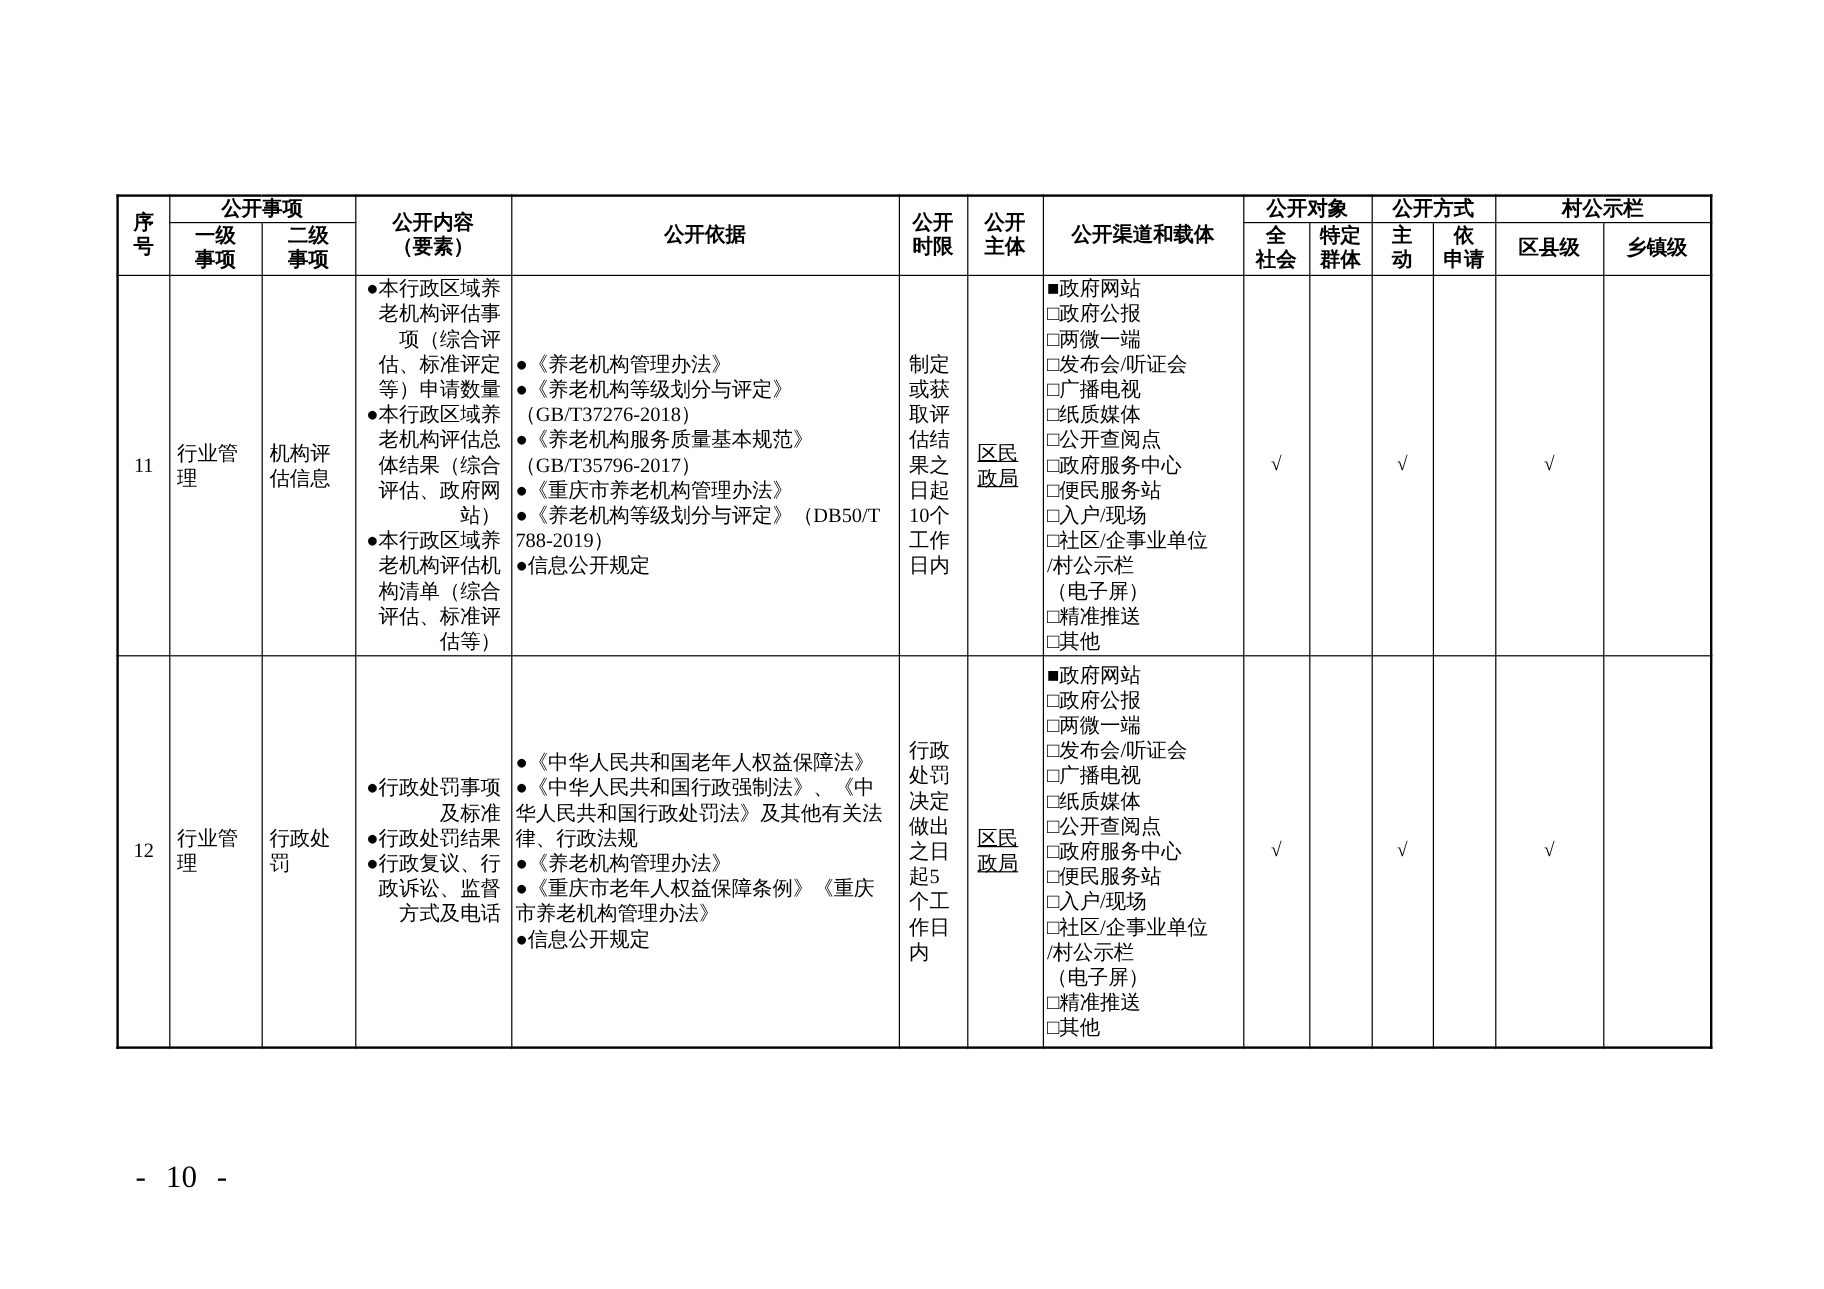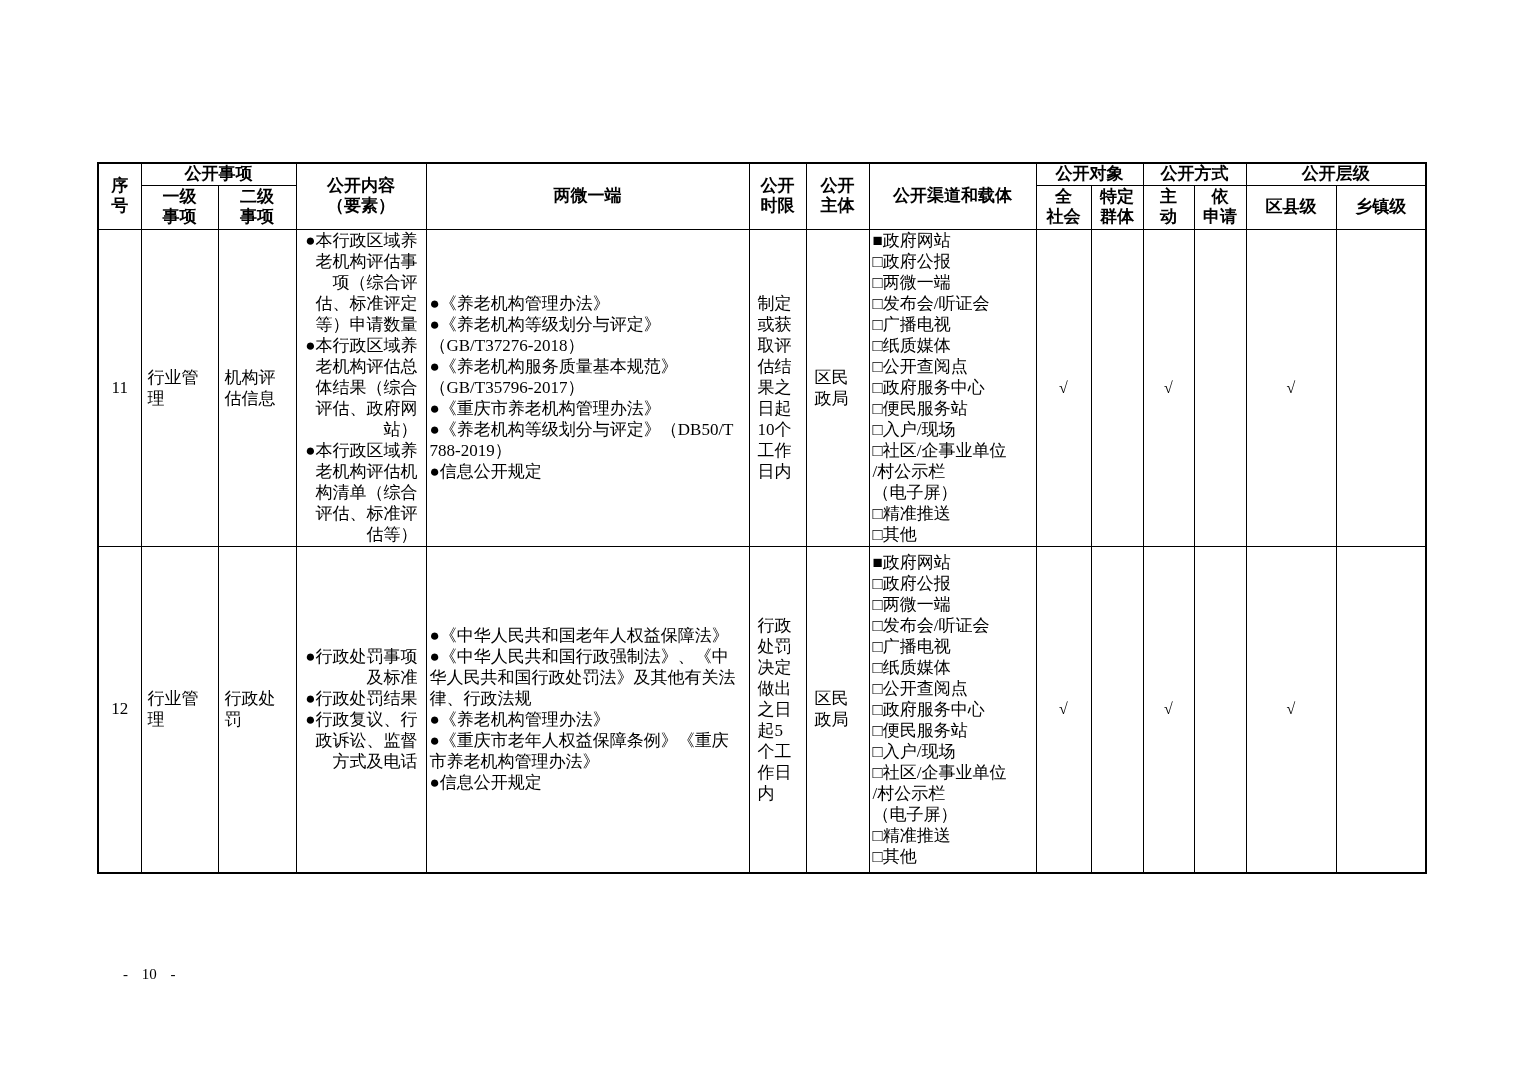--- a/index.html
+++ b/index.html
@@ -38,29 +38,29 @@
   }
   thead tr.h1 { height: 22px; }
   thead tr.h2 { height: 44px; }
   tr.row-11 { height: 317px; }
   tr.row-12 { height: 327px; }
   td.cell-seq { text-align: center; margin-top: 13px; }
   td.cell-l1, td.cell-l2 { padding: 15px 6px; line-height: 21px; }
   td.cell-content { padding: 0 8px 0 4px; line-height: 21px; text-align: right; }
   td.cell-basis { padding: 16px 3px; line-height: 21px; }
   td.cell-time { padding: 12px 8px; line-height: 21px; margin-top: 44px; }
-  td.cell-subject { padding: 1px 8px; line-height: 21px; }
+  td.cell-subject { padding: 1px 8px; line-height: 21px; text-decoration: underline; }
   td.cell-channels { padding: 0 3px; line-height: 21px; }
   td.cell-mark { text-align: center; font-size: 16px; }
   .list-line { white-space: pre-line; }
   .page-number {
     position: absolute;
-    left: 123px;
+    left: 113px;
     top: 966px;
-    font-size: 15px;
+    font-size: 26px;
     word-spacing: 10px;
   }
 </style>
 </head>
 <body>
 
 <div class="canvas">
 
   <table class="disclosure">
     <colgroup>
@@ -79,29 +79,29 @@
       <col style="width:90px">
         <col style="width:90px">
     </colgroup>
     <thead>
       <tr class="h1">
         <th rowspan="2">序
 号</th>
         <th colspan="2">公开事项</th>
         <th rowspan="2">公开内容
 （要素）</th>
-        <th rowspan="2">两微一端</th>
+        <th rowspan="2">公开依据</th>
         <th rowspan="2">公开
 时限</th>
         <th rowspan="2">公开
 主体</th>
         <th rowspan="2">公开渠道和载体</th>
         <th colspan="2">公开对象</th>
         <th colspan="2">公开方式</th>
-        <th colspan="2">公开层级</th>
+        <th colspan="2">村公示栏</th>
       </tr>
       <tr class="h2">
         <th>一级
 事项</th>
         <th>二级
 事项</th>
         <th>全
 社会</th>
         <th>特定
 群体</th>

